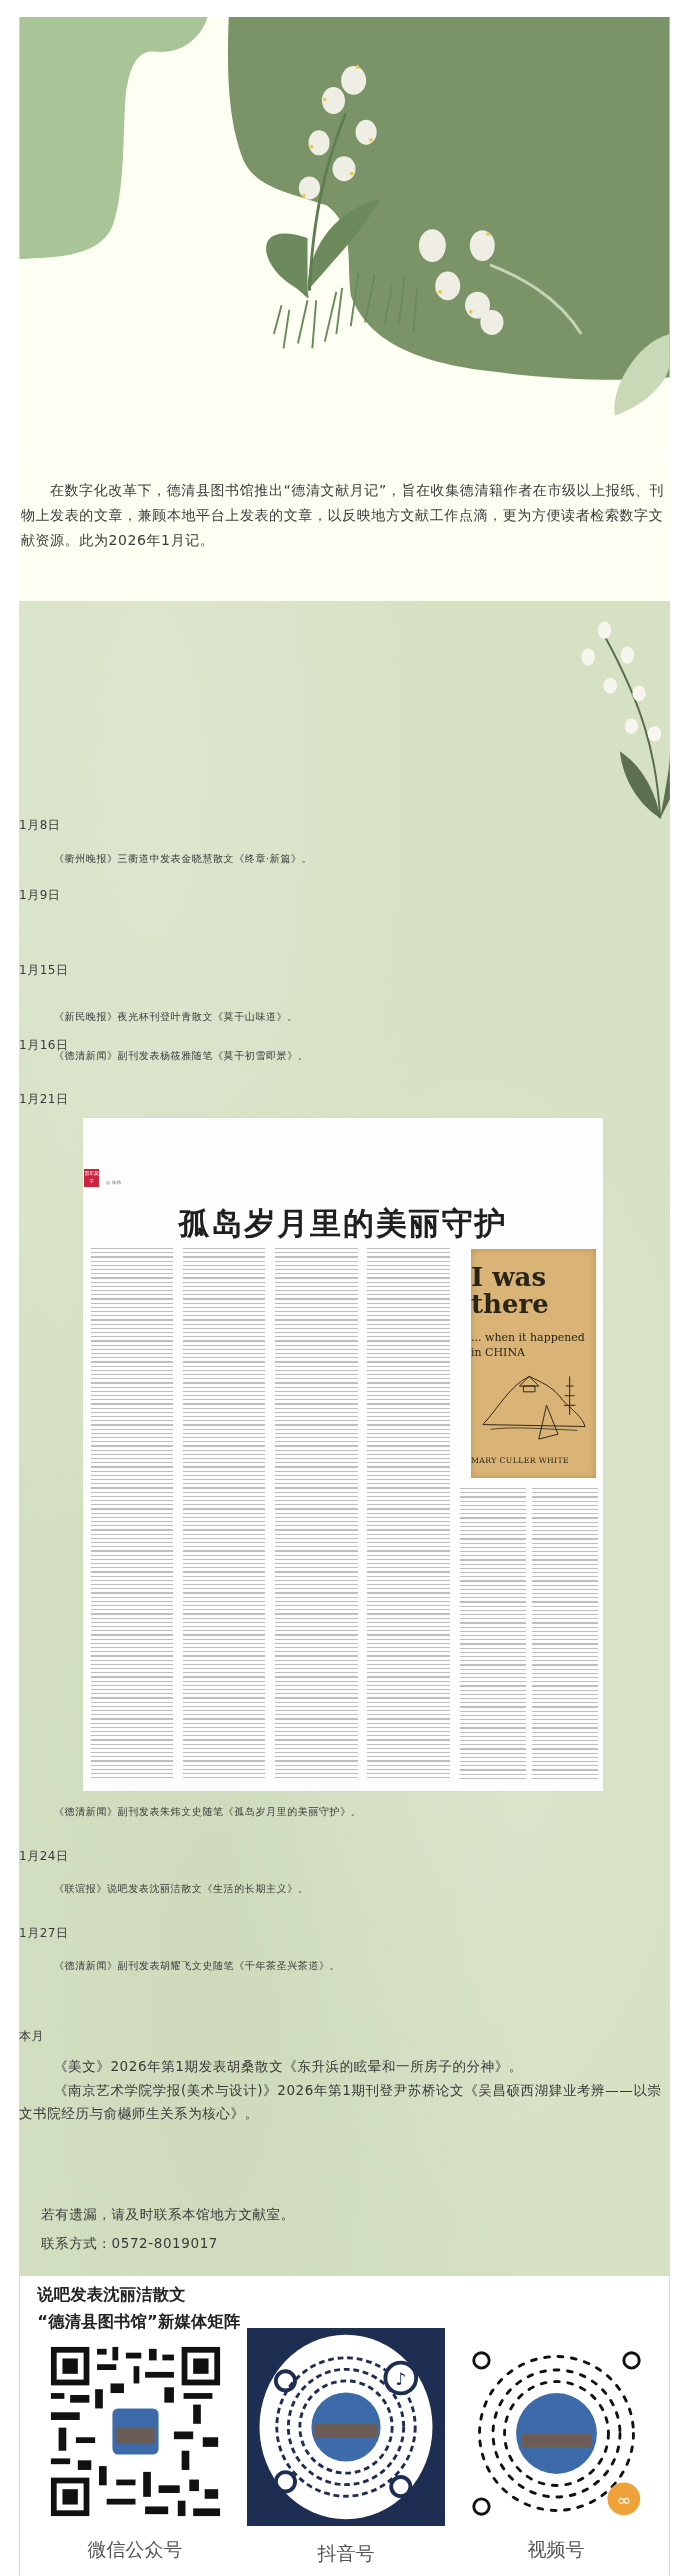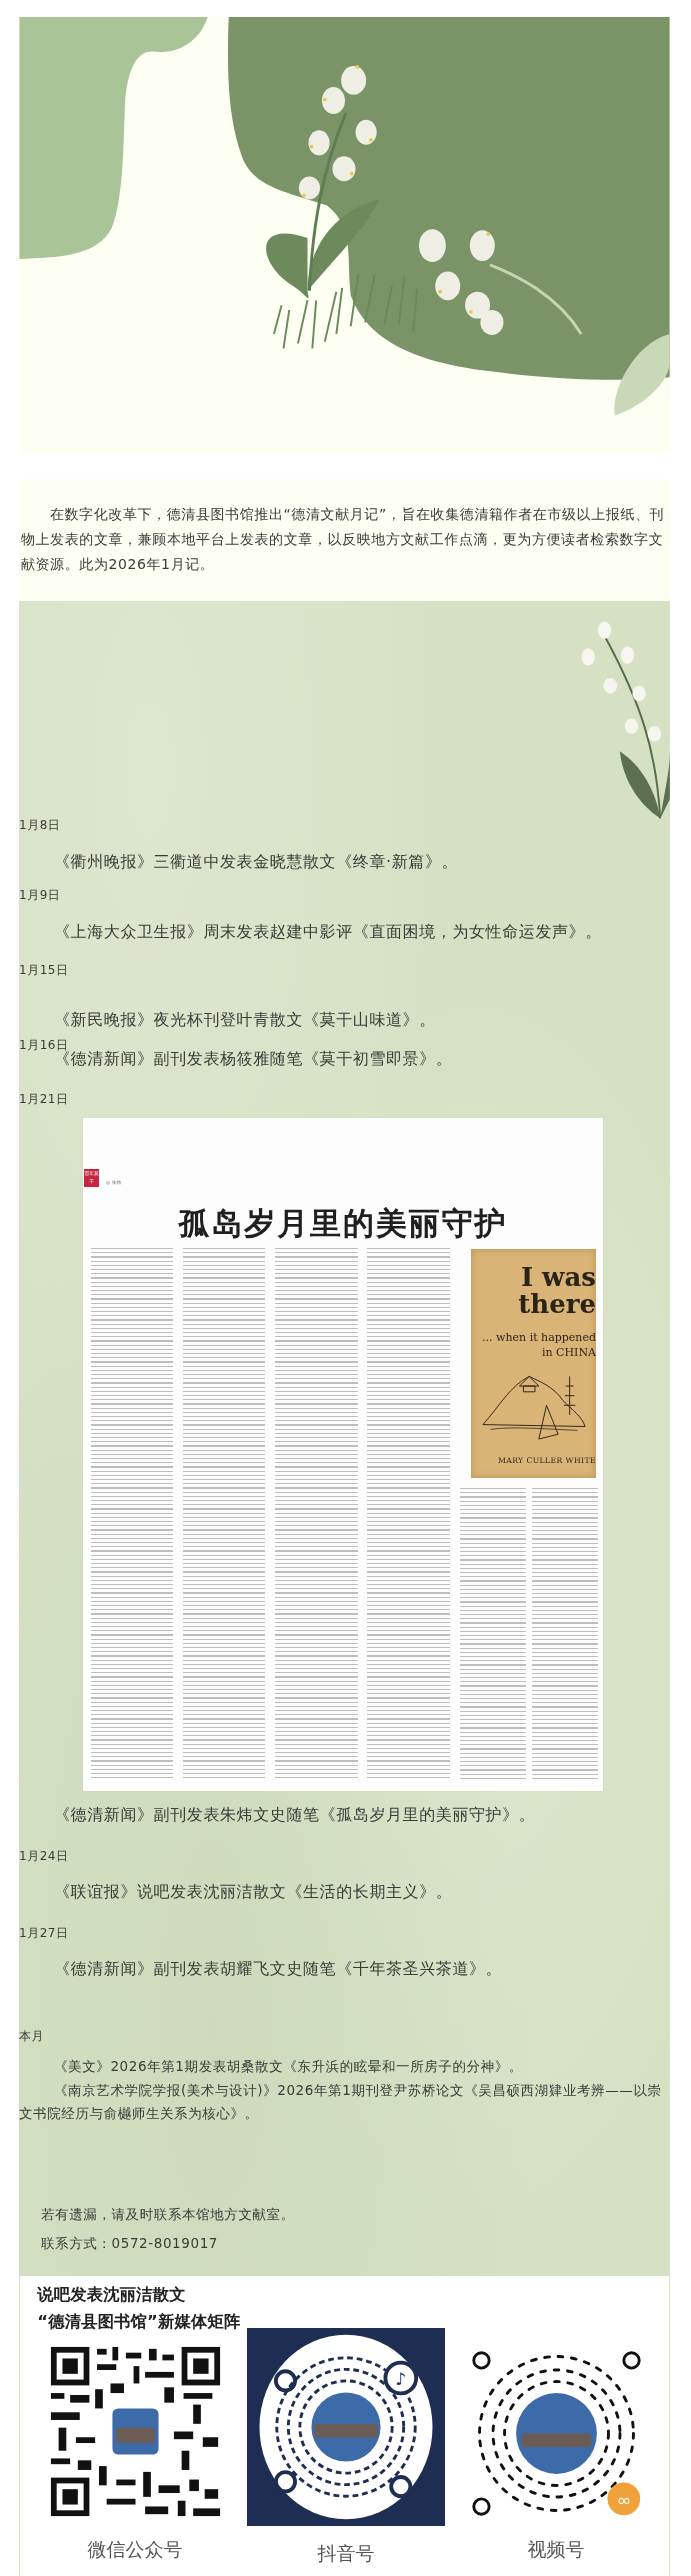--- a/index.html
+++ b/index.html
@@ -5,36 +5,36 @@
   html, body { margin: 0; padding: 0; background: #ffffff; }
   body { width: 691px; height: 2576px; position: relative; overflow: hidden;
          font-family: "DejaVu Sans", "Liberation Sans", sans-serif; color: #333; }
   .frame { position: absolute; left: 19px; width: 651px; }
 
   
   .hero { top: 17.3px; height: 437px; background: #fefff3; overflow: hidden; }
   .hero svg { position: absolute; left: 0; top: 0; }
 
   
-  .intro { top: 479px; height: 146px; background: #fefff3; }
+  .intro { top: 455px; height: 146px; background: #fefff3; }
   .intro p { margin: 0; position: absolute; left: 0; right: 0; top: 23px;
              font-size: 14px; line-height: 25px; color: #3a3a3a; letter-spacing: 0.6px;
              text-indent: 29px; padding: 0 1.9px; }
 
   
   .body-green { top: 601px; height: 1675px;
     background:
       radial-gradient(ellipse at 20% 10%, rgba(255,255,255,0.18), transparent 40%),
       radial-gradient(ellipse at 70% 60%, rgba(255,255,255,0.14), transparent 45%),
       radial-gradient(ellipse at 30% 85%, rgba(190,205,170,0.35), transparent 50%),
       #d6e1c4; }
   .sprig { position: absolute; right: 0; top: 5.8px; }
 
   .entry-date { position: absolute; left: 0; font-size: 12px; color: #3a3a3a; letter-spacing: 0.5px; }
-  .entry-text { position: absolute; left: 35px; font-size: 16px; color: #3a3a3a; letter-spacing: 0.6px; white-space: nowrap; }
+  .entry-text { position: absolute; left: 35px; font-size: 10px; color: #3a3a3a; letter-spacing: 0.6px; white-space: nowrap; }
   .entry-wrap { position: absolute; left: 0; right: 5.8px; font-size: 13.5px; color: #3a3a3a; letter-spacing: 0.6px;
                 line-height: 23px; text-indent: 35px; margin: 0; }
 
   
   .paper { position: absolute; left: 64px; top: 517px; width: 520px; height: 673px; background: #fdfdfd;
            box-shadow: 0 0 1px rgba(0,0,0,0.1); overflow: hidden; }
   .paper-head { position: absolute; left: 0; top: 0; right: 0; height: 25px; }
   .masthead { position: absolute; left: 0; top: 3.8px; height: 13.5px; padding: 0 4.8px; background: #c8263f; color: #fff;
               font-size: 9.6px; line-height: 13.5px; font-weight: bold; letter-spacing: 1px; }
   .redline { position: absolute; left: 46px; top: 2.9px; width: 365px; height: 1px; background: #c8263f; }
@@ -42,21 +42,21 @@
   .section-name { position: absolute; right: 3.8px; top: 0; font-size: 21px; font-weight: bold; color: #777; letter-spacing: 1px; }
   .column-badge { position: absolute; left: 1px; top: 51px; width: 15.4px; height: 17.3px; background: #c8263f; color: #fff;
                   font-size: 4.8px; line-height: 7.7px; text-align: center; padding-top: 1px; }
   .byline { position: absolute; left: 23px; top: 61px; font-size: 4.8px; color: #777; }
   .headline { position: absolute; left: 0; right: 0; top: 85px; text-align: center; font-family: "DejaVu Serif", serif;
               font-size: 31px; font-weight: bold; color: #1f1f1f; letter-spacing: 1.9px; }
   .cols { position: absolute; left: 7.7px; top: 130px; width: 359px; height: 533px; display: flex; gap: 9.6px; }
   .col { flex: 1; background:
           repeating-linear-gradient(to bottom, #a9a9a9 0 1.2px, transparent 1.2px 4.2px); opacity: 0.75; }
   .book { position: absolute; left: 388px; top: 131px; width: 125px; height: 229px; background: #d9b476;
-          box-shadow: inset 0 0 7.7px rgba(120,80,30,0.35); text-align: right; color: #2a2418; font-family: "DejaVu Serif", serif; }
+          box-shadow: inset 0 0 7.7px rgba(120,80,30,0.35); text-align: left; color: #2a2418; font-family: "DejaVu Serif", serif; }
   .book .t1 { font-size: 26px; font-weight: bold; line-height: 27px; margin-top: 15.4px; }
   .book .t2 { font-size: 11px; margin-top: 13px; line-height: 14.4px; }
   .book .art { position: absolute; left: 9.6px; top: 108px; }
   .book .author { position: absolute; left: 0; right: 0; bottom: 13.5px; font-size: 7.7px; letter-spacing: 0.4px; }
   .cols2 { position: absolute; left: 377px; top: 370px; width: 138px; height: 293px; display: flex; gap: 5.8px; }
 
   .footer-contact { position: absolute; left: 22px; font-size: 13.5px; color: #3a3a3a; letter-spacing: 0.6px; }
 
   
   .follow { top: 2276px; height: 300px; background: #ffffff; border-left: 1px solid #d6e1c4; border-right: 1px solid #d6e1c4; box-sizing: border-box; }
@@ -139,21 +139,20 @@
       <ellipse cx="78" cy="90" rx="7" ry="8"></ellipse>
         <ellipse cx="70" cy="124" rx="7" ry="8"></ellipse>
       <ellipse cx="94" cy="132" rx="7" ry="8"></ellipse>
     </g>
   </svg>
 
   <span class="entry-date" style="top:216px">1月8日</span>
   <span class="entry-text" style="top:251px">《衢州晚报》三衢道中发表金晓慧散文《终章·新篇》。</span>
 
   <span class="entry-date" style="top:286px">1月9日</span>
-  <span class="entry-text" style="top:321px">《上海大众卫生报》周末发表赵建中影评《直面困境，为女性命运发声》。</span>
 
   <span class="entry-date" style="top:361px">1月15日</span>
   <span class="entry-text" style="top:409px">《新民晚报》夜光杯刊登叶青散文《莫干山味道》。</span>
 
   <span class="entry-date" style="top:436px">1月16日</span>
   <span class="entry-text" style="top:448px">《德清新闻》副刊发表杨筱雅随笔《莫干初雪即景》。</span>
 
   <span class="entry-date" style="top:490px">1月21日</span>
 
   <div class="paper">

